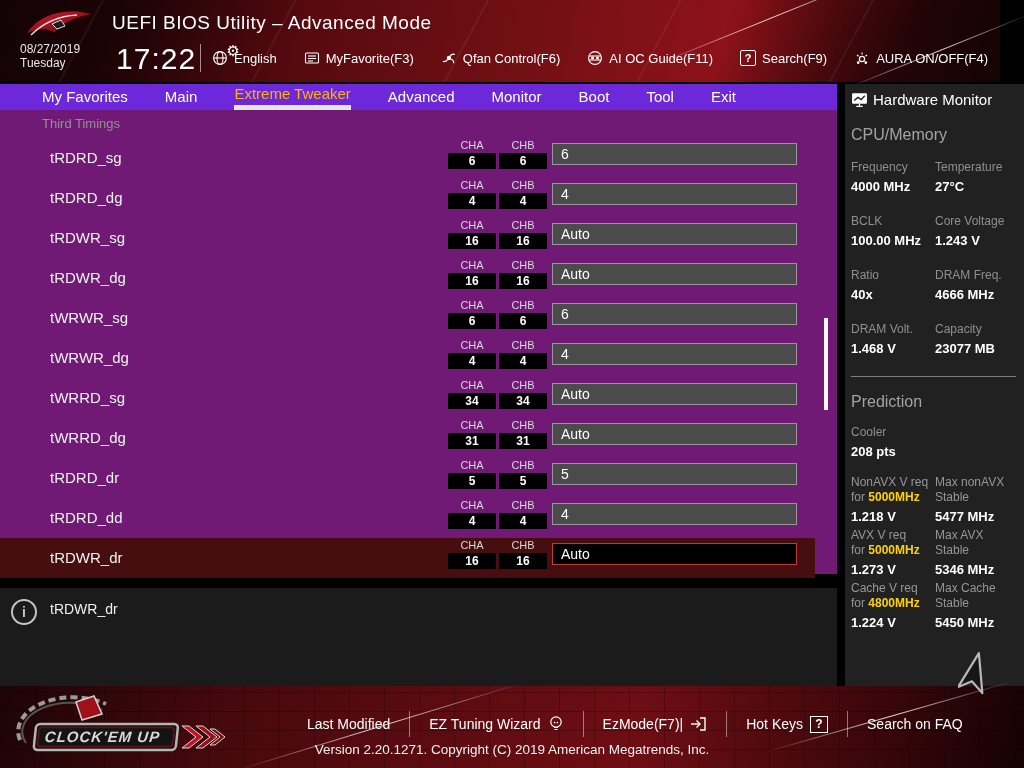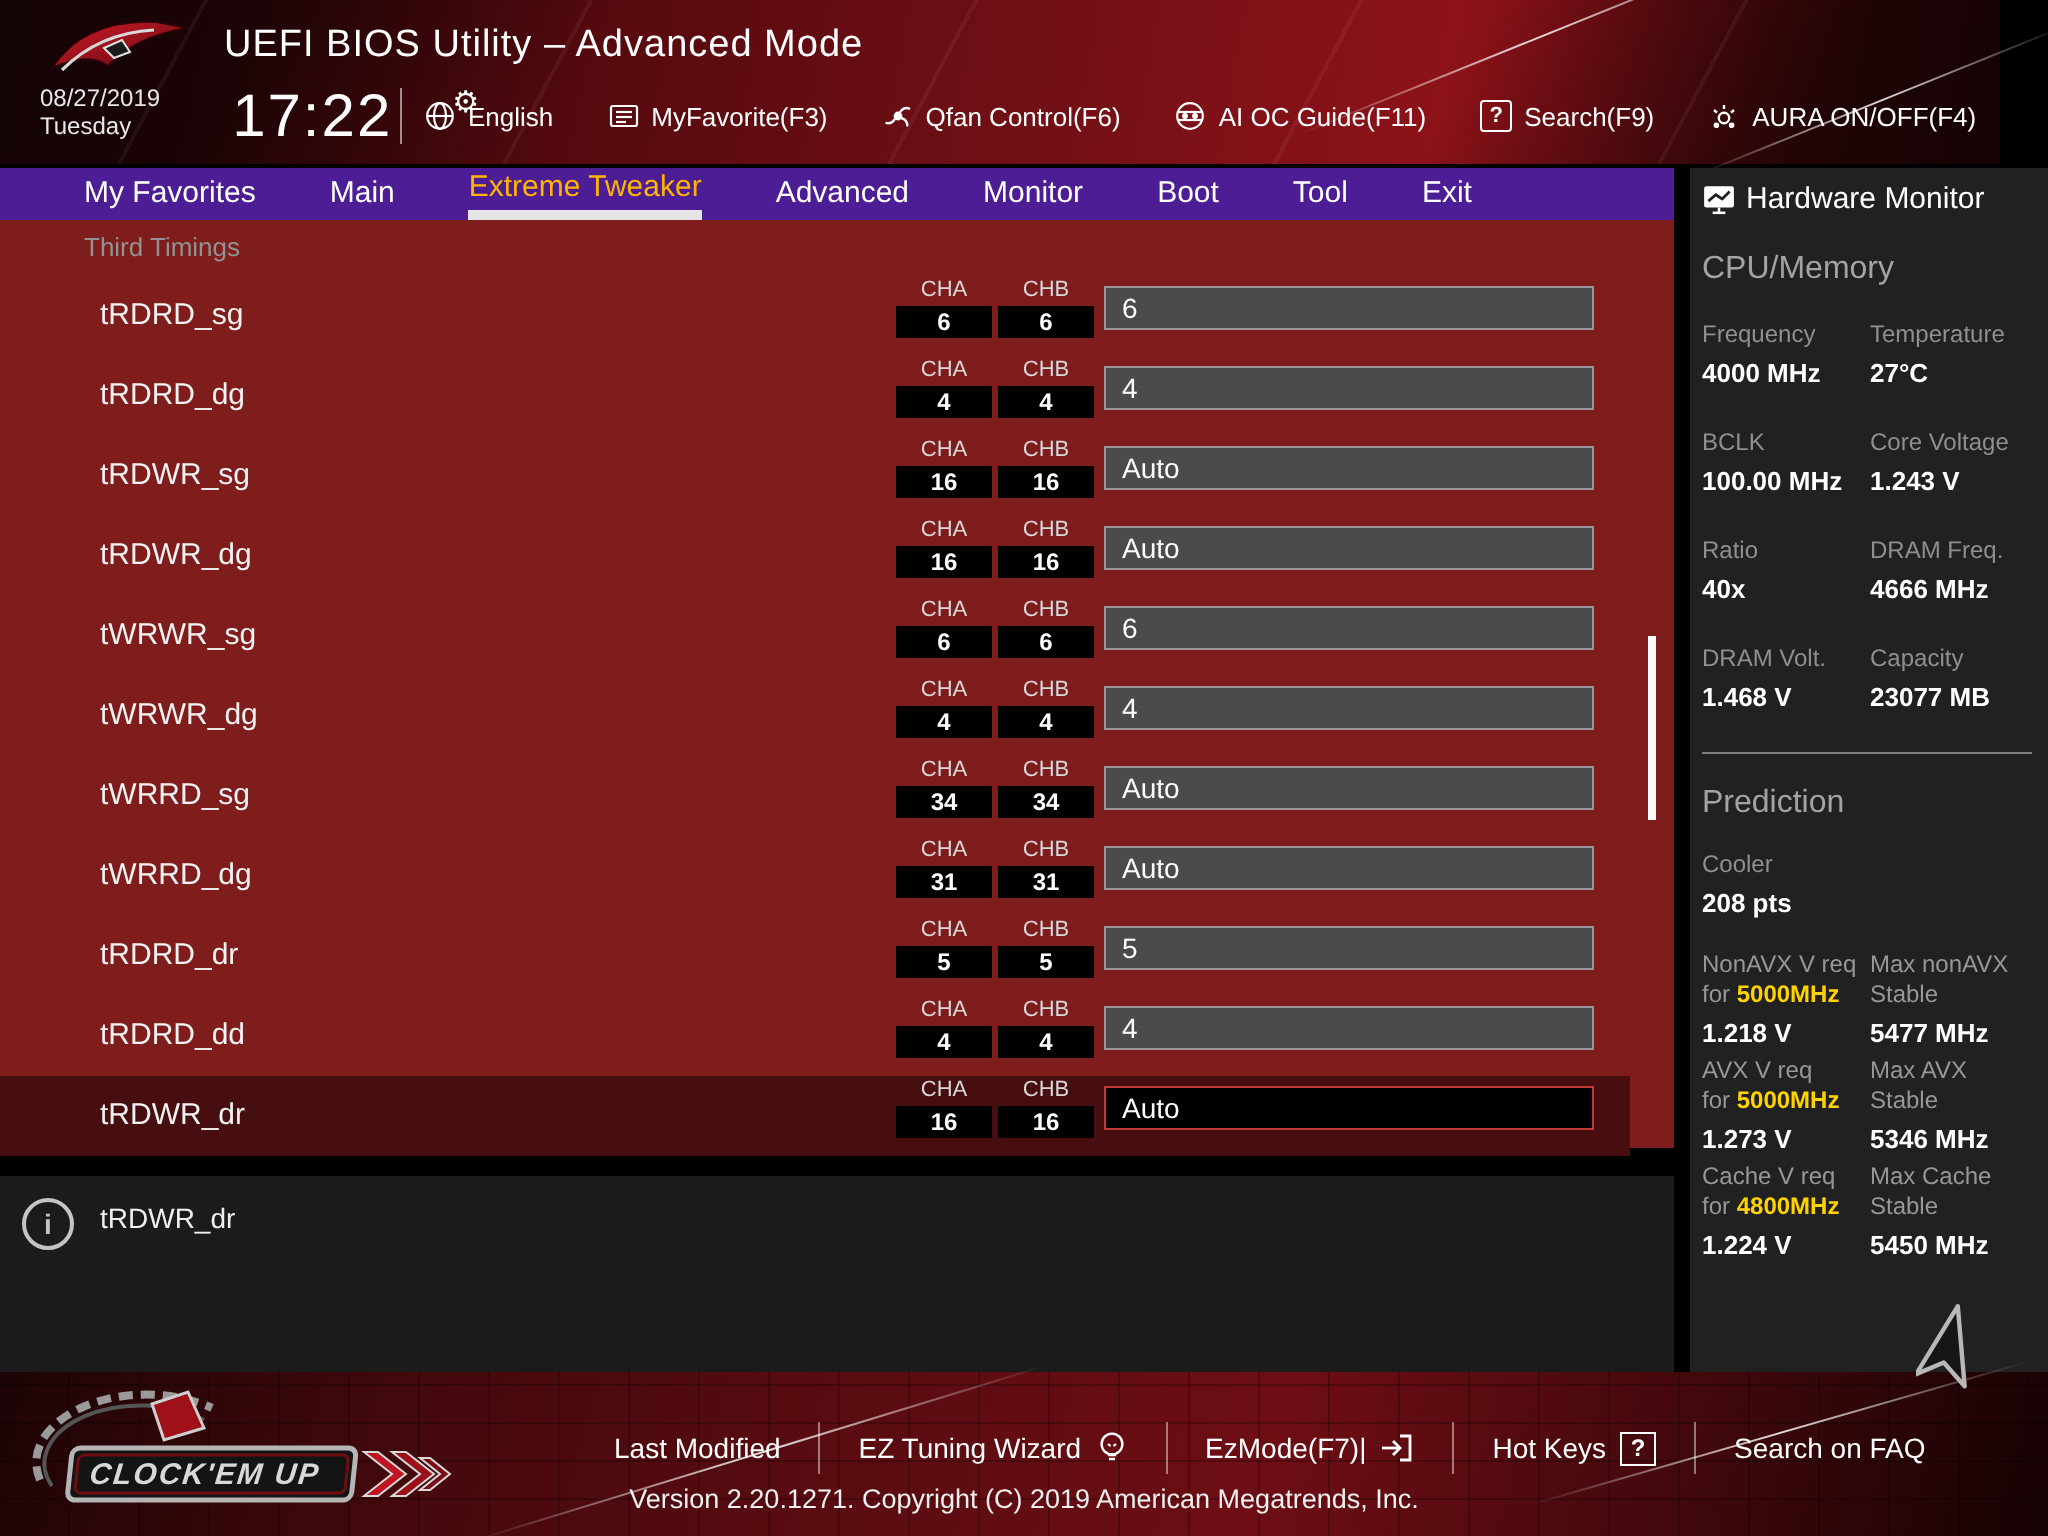--- a/index.html
+++ b/index.html
@@ -26,27 +26,27 @@
   .dt-time { font-size:30px; color:#fff; margin-left:8px; letter-spacing:1px; }
   .dt-gear { font-size:15px; color:#fff; vertical-align:14px; margin-left:2px; }
   .hdr-divider { position:absolute; left:200px; top:44px; width:1px; height:28px; background:rgba(255,255,255,.55); }
   .hdr-menu { position:absolute; left:212px; top:44px; height:28px; display:flex; align-items:center; gap:27px; }
   .hdr-item { display:flex; align-items:center; gap:6px; font-size:13px; color:#fff; cursor:pointer; white-space:nowrap; }
   .icon-box { display:inline-flex; align-items:center; justify-content:center; width:16px; height:16px;
               border:1px solid #fff; font-size:11px; font-weight:bold; color:#fff; border-radius:2px; }
   .streak { position:absolute; height:1px; background:linear-gradient(90deg, transparent, rgba(255,255,255,.85), transparent); pointer-events:none; }
 
   
-  .tabsbar { position:absolute; left:0; top:84px; width:837px; height:26px; background:#4c1d95;
+  .tabsbar { position:absolute; left:0; top:84px; width:837px; height:26px; background:#6d28d9;
              display:flex; align-items:center; padding-left:42px; gap:37px; }
   .tab { font-size:15px; color:#fff; cursor:pointer; line-height:22px; }
   .tab.active { color:#ffb400; border-bottom:6px solid #e5e5e5; }
 
   
-  .content { position:absolute; left:0; top:110px; width:837px; height:464px; background:#7f1d1d; }
+  .content { position:absolute; left:0; top:110px; width:837px; height:464px; background:#701a75; }
   .section-title { position:absolute; left:42px; top:6px; font-size:13px; color:#929292; }
   .rows { position:absolute; left:0; top:28px; width:837px; }
   .row { position:relative; height:40px; cursor:pointer; }
   .row.sel { background:linear-gradient(to right, #470e10 0 815px, transparent 815px); }
   .row-label { position:absolute; left:50px; top:11px; font-size:15px; color:#f2f2f2; }
   .ch { position:absolute; top:1px; width:48px; }
   .cha { left:448px; } .chb { left:499px; }
   .ch-label { font-size:11px; color:#d8d8d8; text-align:center; height:13px; line-height:13px; }
   .ch-value { background:#000; color:#fff; font-size:12px; font-weight:bold; text-align:center; height:16px; line-height:16px; margin-top:1px; }
   .row-input { position:absolute; left:552px; top:5px; width:245px; height:22px; background:#4b4b4b;

